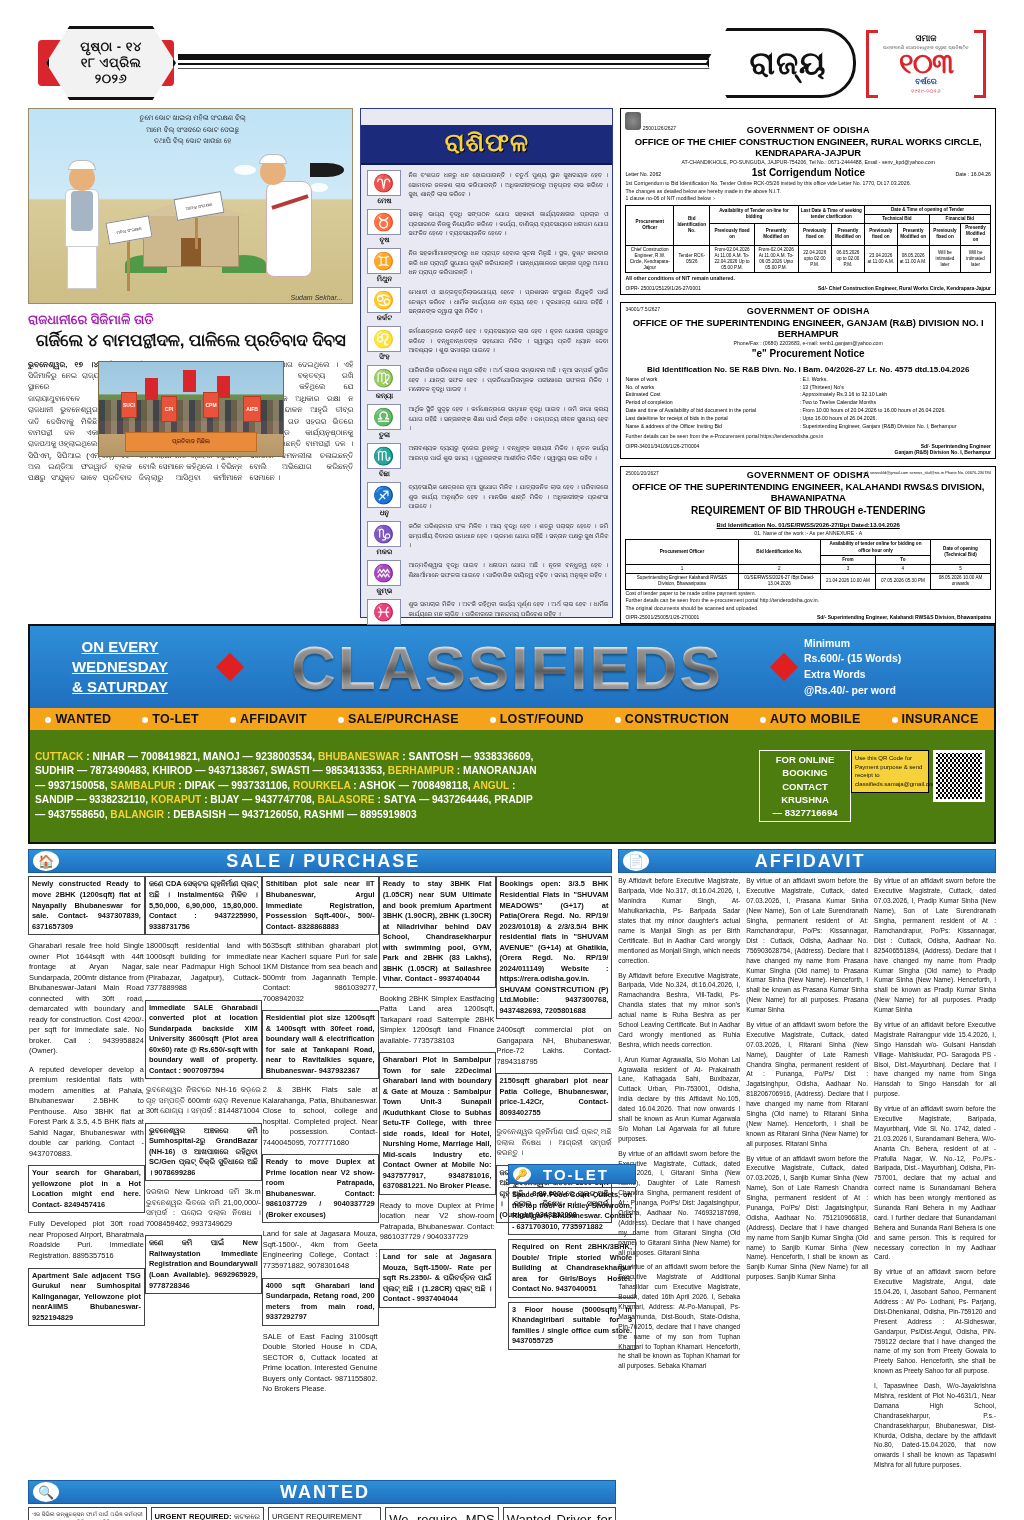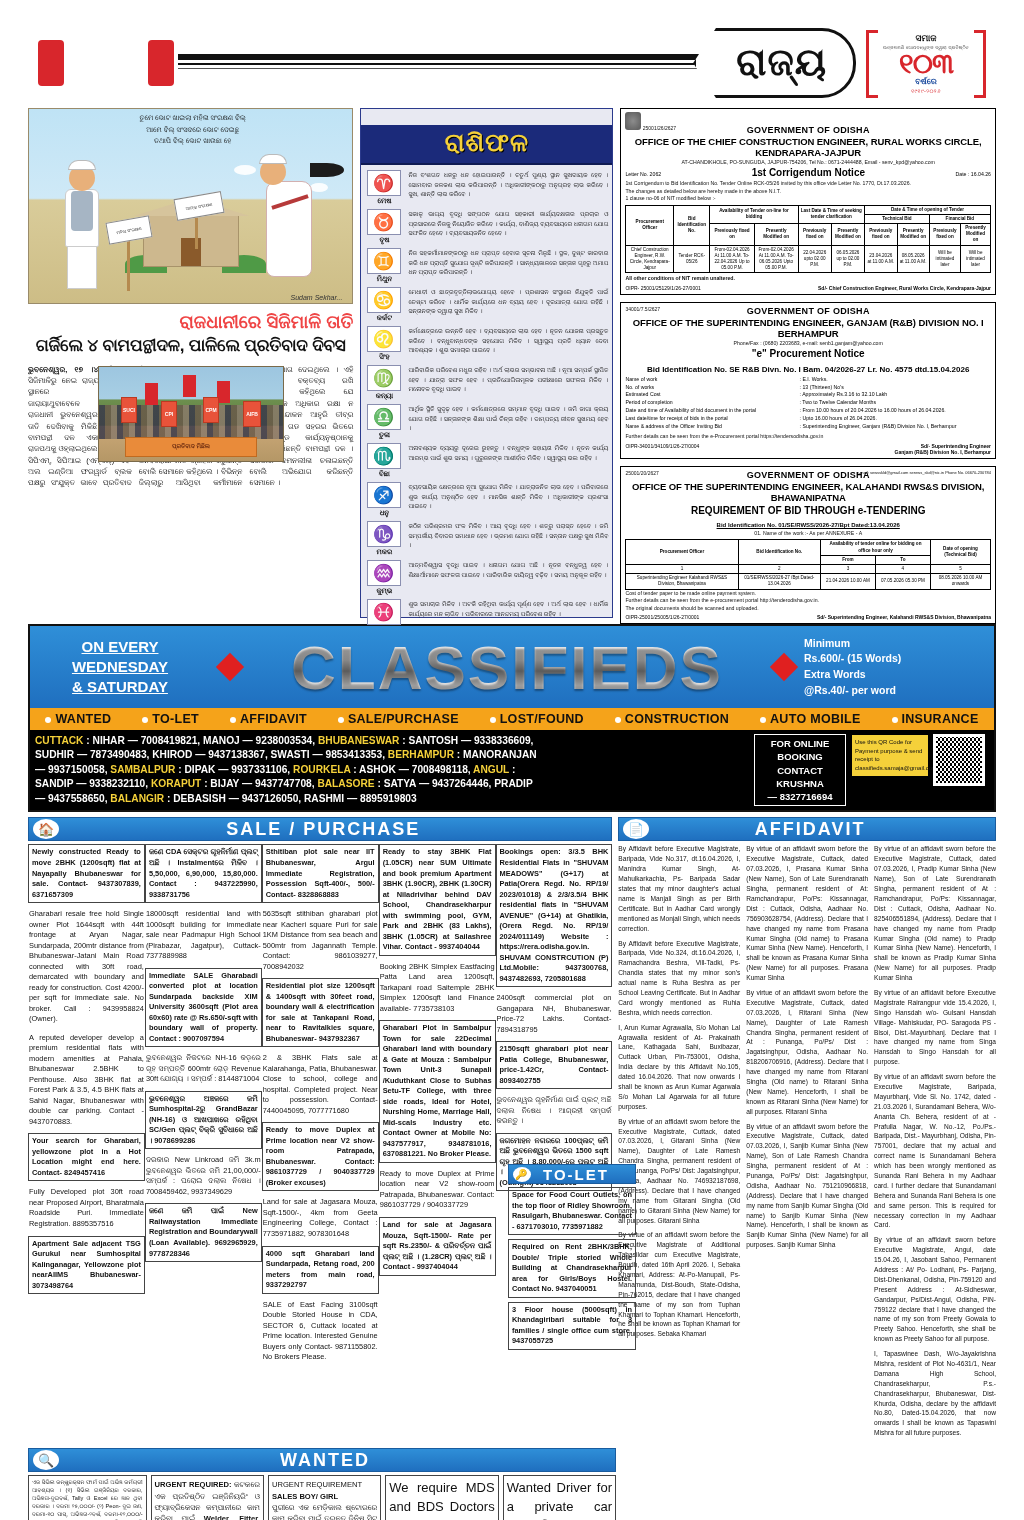--- a/index.html
+++ b/index.html
@@ -27,21 +27,21 @@
   }
   .page-badge .pb-line { font-size: 13px; font-weight: bold; color: #111; letter-spacing: .5px;}
   .badge-wings { position: absolute; top: 14px; width: 26px; height: 46px; background: #d8262c; border-radius: 4px; z-index: -1;}
   .bw-l { left: 10px; } .bw-r { left: 120px; }
   .section-flag {
     position: absolute; right: 140px; top: 2px; height: 70px; min-width: 150px;
     background: #fff; border: 3px solid #111; border-radius: 0 34px 34px 0;
     clip-path: polygon(14% 0, 100% 0, 100% 100%, 14% 100%, 0 50%);
     display: flex; align-items: center; justify-content: center; padding: 0 26px 0 40px;
   }
-  .section-flag span { font-size: 38px; font-weight: bold; color: #111; letter-spacing: 1px; }
+  .section-flag span { font-size: 32px; font-weight: bold; color: #111; letter-spacing: 1px; }
   .brand-logo {
     position: absolute; right: 10px; top: 2px; width: 120px; height: 72px;
     display: flex; flex-direction: column; align-items: center; justify-content: center;
     gap: 1px;
   }
   .brand-logo .brk { position: absolute; top: 2px; bottom: 2px; width: 12px; border: 3px solid #d8262c; }
   .brand-logo .brk-l { left: 0; border-right: none; } .brand-logo .brk-r { right: 0; border-left: none; }
   .bl-top { font-size: 9px; font-weight: bold; color: #111; }
   .bl-sub { font-size: 4.5px; color: #333; letter-spacing: .2px;}
   .bl-main { font-size: 28px; font-weight: bold; color: #d8262c; line-height: .9; letter-spacing: -1px;}
@@ -73,21 +73,21 @@
   .fig-body { position: absolute; top: 24px; left: 50%; transform: translateX(-50%); width: 34px; height: 58px; background: #fff; border: 1px solid #ccc; border-radius: 6px 6px 2px 2px;}
   .fig-vest { position: absolute; top: 26px; left: 50%; transform: translateX(-50%); width: 22px; height: 40px; background: #a6b5c4; border-radius: 4px;}
   .fig-legs { position: absolute; bottom: 0; left: 50%; transform: translateX(-50%); width: 30px; height: 44px; background: #fff; border: 1px solid #ccc;}
   .fig-sari { position: absolute; top: 22px; left: 50%; transform: translateX(-50%); width: 46px; height: 96px; background: #fff; border: 1px solid #d2b0b0; border-radius: 10px 10px 8px 8px;}
   .fig-sari:after { content:""; position:absolute; left:4px; top:18px; width:38px; height:4px; background:#b63a3a; transform: rotate(-18deg);}
   .fig-hair { position: absolute; top: 4px; right: -14px; width: 34px; height: 14px; background: #1c1c1c; border-radius: 0 50% 50% 0;}
   .ct-placard { position: absolute; background: #fff; border: 1px solid #8a8a8a; font-size: 4.5px; display: flex; align-items: center; justify-content: center; color: #222; transform: rotate(-10deg); text-align: center;}
   .ct-pole { position: absolute; width: 3px; background: #b58a4f; }
   .ct-sign { position: absolute; bottom: 2px; right: 10px; font-size: 7px; font-style: italic; color: #333; }
 
-  .news-kicker { text-align: right; font-size: 18px; font-weight: bold; color: #ef4444; margin-top: 8px; }
+  .news-kicker { text-align: left; font-size: 13px; font-weight: bold; color: #a21caf; margin-top: 8px; }
   .news-head { text-align: center; font-size: 17px; font-weight: bold; color: #111; margin-top: 3px; line-height: 1.15; letter-spacing: -.3px; }
   .news-body { margin-top: 8px; position: relative; }
   .news-photo {
     float: none; width: 186px; height: 96px; margin: 2px auto; position: absolute;
     left: 70px; top: 0; border: 1px solid #7a6a4a; overflow: hidden;
     background: linear-gradient(#9dc6e0 0%, #a8cfe4 34%, #6d8f4e 35%, #5c7c42 62%, #caa878 63%, #b59766 100%);
   }
   .np-flag { position: absolute; background: #d8262c; width: 13px; height: 22px; }
   .np-placard { position: absolute; background: #e8533a; color: #fff; font-size: 5px; font-weight: bold; display:flex; align-items:center; justify-content:center; border: 1px solid #bb3a22; }
   .np-banner { position: absolute; left: 26px; bottom: 4px; width: 132px; height: 20px; background: #e98b3a; border: 1px solid #c06a20; display:flex; align-items:center; justify-content:center; color:#6a2a10; font-size: 6px; font-weight: bold;}
@@ -130,21 +130,21 @@
   .cls-left div { text-decoration: underline; }
   .diamond { width: 20px; height: 20px; background: #e02020; transform: rotate(45deg); margin: 0 10px; }
   .cls-word { flex: 1; text-align: center; font-size: 62px; font-weight: bold; letter-spacing: 2px;
     background: linear-gradient(#ffffff 0%, #cfcfcf 40%, #8d8d8d 55%, #efefef 75%, #b8b8b8 100%);
     -webkit-background-clip: text; background-clip: text; color: transparent;
     text-shadow: 0 2px 2px rgba(0,0,0,.35); }
   .cls-right { width: 190px; color: #fff; font-size: 10.5px; font-weight: bold; line-height: 1.5; padding-right: 8px;}
   .cls-cats { background: #f5a31a; display: flex; align-items: center; justify-content: space-around; height: 22px; }
   .cls-cats span { font-size: 12.5px; font-weight: bold; color: #111; letter-spacing: .3px; }
   .cat-dot { width: 6px; height: 6px; background: #fff; border-radius: 50%; display: inline-block; margin-right: 4px; vertical-align: middle;}
-  .cls-contacts { background: #000000; display: flex; padding: 4px 5px; gap: 5px; }
+  .cls-contacts { background: #4d7c0f; display: flex; padding: 20px 5px; }
   .cc-text { flex: 1; font-size: 10.2px; line-height: 1.42; color: #fff; font-weight: bold; }
   .cc-text .city { color: #f5d13a; }
   .cc-book { width: 92px; border: 1px solid #fff; color: #fff; font-size: 9.5px; font-weight: bold; text-align: center; line-height: 1.4; padding: 2px; }
   .cc-qrbox { width: 138px; display: flex; gap: 4px; align-items: flex-start;}
   .cc-note { background: #f5d13a; color: #111; font-size: 6px; line-height: 1.45; padding: 3px; width: 78px; border: 1px solid #000;}
   .qr { width: 52px; height: 52px; background: #fff; padding: 3px; }
   .qr-inner { width: 100%; height: 100%;
     background-image:
       repeating-linear-gradient(90deg,#000 0 2px,#fff 2px 4px),
       repeating-linear-gradient(0deg,#000 0 2px,#fff 2px 5px);
@@ -181,20 +181,25 @@
 <div class="page">
 
   <div class="masthead">
     <div class="mast-rules">
       <div class="r1"></div>
         <div class="r2"></div>
         <div class="r3"></div>
     </div>
     <div class="badge-wings bw-l"></div>
     <div class="badge-wings bw-r"></div>
+    <div class="page-badge">
+      <div class="pb-line">ପୃଷ୍ଠା - ୧୪</div>
+      <div class="pb-line">୧୮ ଏପ୍ରିଲ</div>
+      <div class="pb-line">୨୦୨୬</div>
+    </div>
     <div class="section-flag">
       <span>ରାଜ୍ୟ</span>
     </div>
     <div class="brand-logo">
       <div class="brk brk-l"></div>
       <div class="brk brk-r"></div>
       <div class="bl-top">ସମାଜ</div>
       <div class="bl-sub">ଉତ୍କଳମଣି ଗୋପବନ୍ଧୁଙ୍କ ଦ୍ୱାରା ପ୍ରତିଷ୍ଠିତ</div>
       <div class="bl-main">୧୦୩</div>
       <div class="bl-name">ବର୍ଷରେ</div>
@@ -572,21 +577,21 @@
         <div class="sec-ico">🏠</div>
         <div class="sec-title">SALE / PURCHASE</div>
       </div>
       <div class="ad-cols" id="sale-cols">
           <div class="ad-col">
             <div class="ad bold">Newly constructed Ready to move 2BHK (1200sqft) flat at Nayapally Bhubaneswar for sale. Contact- 9437307839, 6371657309</div>
             <div class="ad plain">Gharabari resale free hold Single owner Plot 1644sqft with 44ft frontage at Aryan Nagar, Sundarpada, 200mtr distance from Bhubaneswar-Jatani Main Road connected with 30ft road, demarcated with boundary and ready for construction. Cost 4200/- per sqft for immediate sale. No broker. Call : 9439958824 (Owner).</div>
             <div class="ad plain">A reputed developer develop a premium residential flats with modern amenities at Pahala, Bhubaneswar 2.5BHK to Penthouse. Also 3BHK flat at Forest Park &amp; 3.5, 4.5 BHK flats at Sahid Nagar, Bhubaneswar with double car parking. Contact - 9437070883.</div>
             <div class="ad bold">Your search for Gharabari, yellowzone plot in a Hot Location might end here. Contact- 8249457416</div>
             <div class="ad plain">Fully Developed plot 30ft road near Proposed Airport, Bharatmala Roadside Puri. Immediate Registration. 8895357516</div>
-            <div class="ad bold">Apartment Sale adjacent TSG Gurukul near Sumhospital Kalinganagar, Yellowzone plot nearAIIMS Bhubaneswar- 3073498764</div>
+            <div class="ad bold">Apartment Sale adjacent TSG Gurukul near Sumhospital Kalinganagar, Yellowzone plot nearAIIMS Bhubaneswar- 9252194829</div>
           </div>
           <div class="ad-col">
             <div class="ad bold">ଜଣେ CDA ସେକ୍ଟର ଗୃହନିର୍ମାଣ ପ୍ଲଟ୍ ଅଛି । Instalmentରେ ମିଳିବ । 5,50,000, 6,90,000, 15,80,000. Contact : 9437225990, 9338731756</div>
             <div class="ad plain">18000sqft residential land with 1000sqft building for immediate sale near Padmapur High School (Pirabazar, Jagatpur), Cuttack-7377889988</div>
             <div class="ad bold">Immediate SALE Gharabadi converted plot at location Sundarpada backside XIM University 3600sqft (Plot area 60x60) rate @ Rs.650/-sqft with boundary wall of property. Contact : 9007097594</div>
             <div class="ad plain">ଭୁବନେଶ୍ୱର ନିକଟରେ NH-16 କଡ଼ରେ ଗୃହ ସମ୍ପତ୍ତି 600mtr ରୋଡ଼ Revenue 30ft ଯୋଗ୍ୟ । ସମ୍ପର୍କ : 8144871004</div>
             <div class="ad bold">ଭୁବନେଶ୍ୱର ଅଞ୍ଚଳରେ ଜମି Sumhospital-2ରୁ GrandBazar (NH-16) ଓ ଆଖପାଖରେ ରହିଥିବା SC/Gen ପ୍ଲଟ୍ ବିକ୍ରି ସୁବିଧାରେ ଅଛି । 9078699286</div>
             <div class="ad plain">ଦରକାର New Linkroad ଜମି 3k.m ଭୁବନେଶ୍ୱର ଭିତରେ ଜମି 21,00,000/- ସମ୍ପର୍କ : ଘରୋଇ ଦଲାଲ ନିଷେଧ । 7008459462, 9937349629</div>
             <div class="ad bold">ଜଣେ ଜମି ପାଇଁ New Railwaystation Immediate Registration and Boundarywall (Loan Available). 9692965929, 9778728346</div>
           </div>

